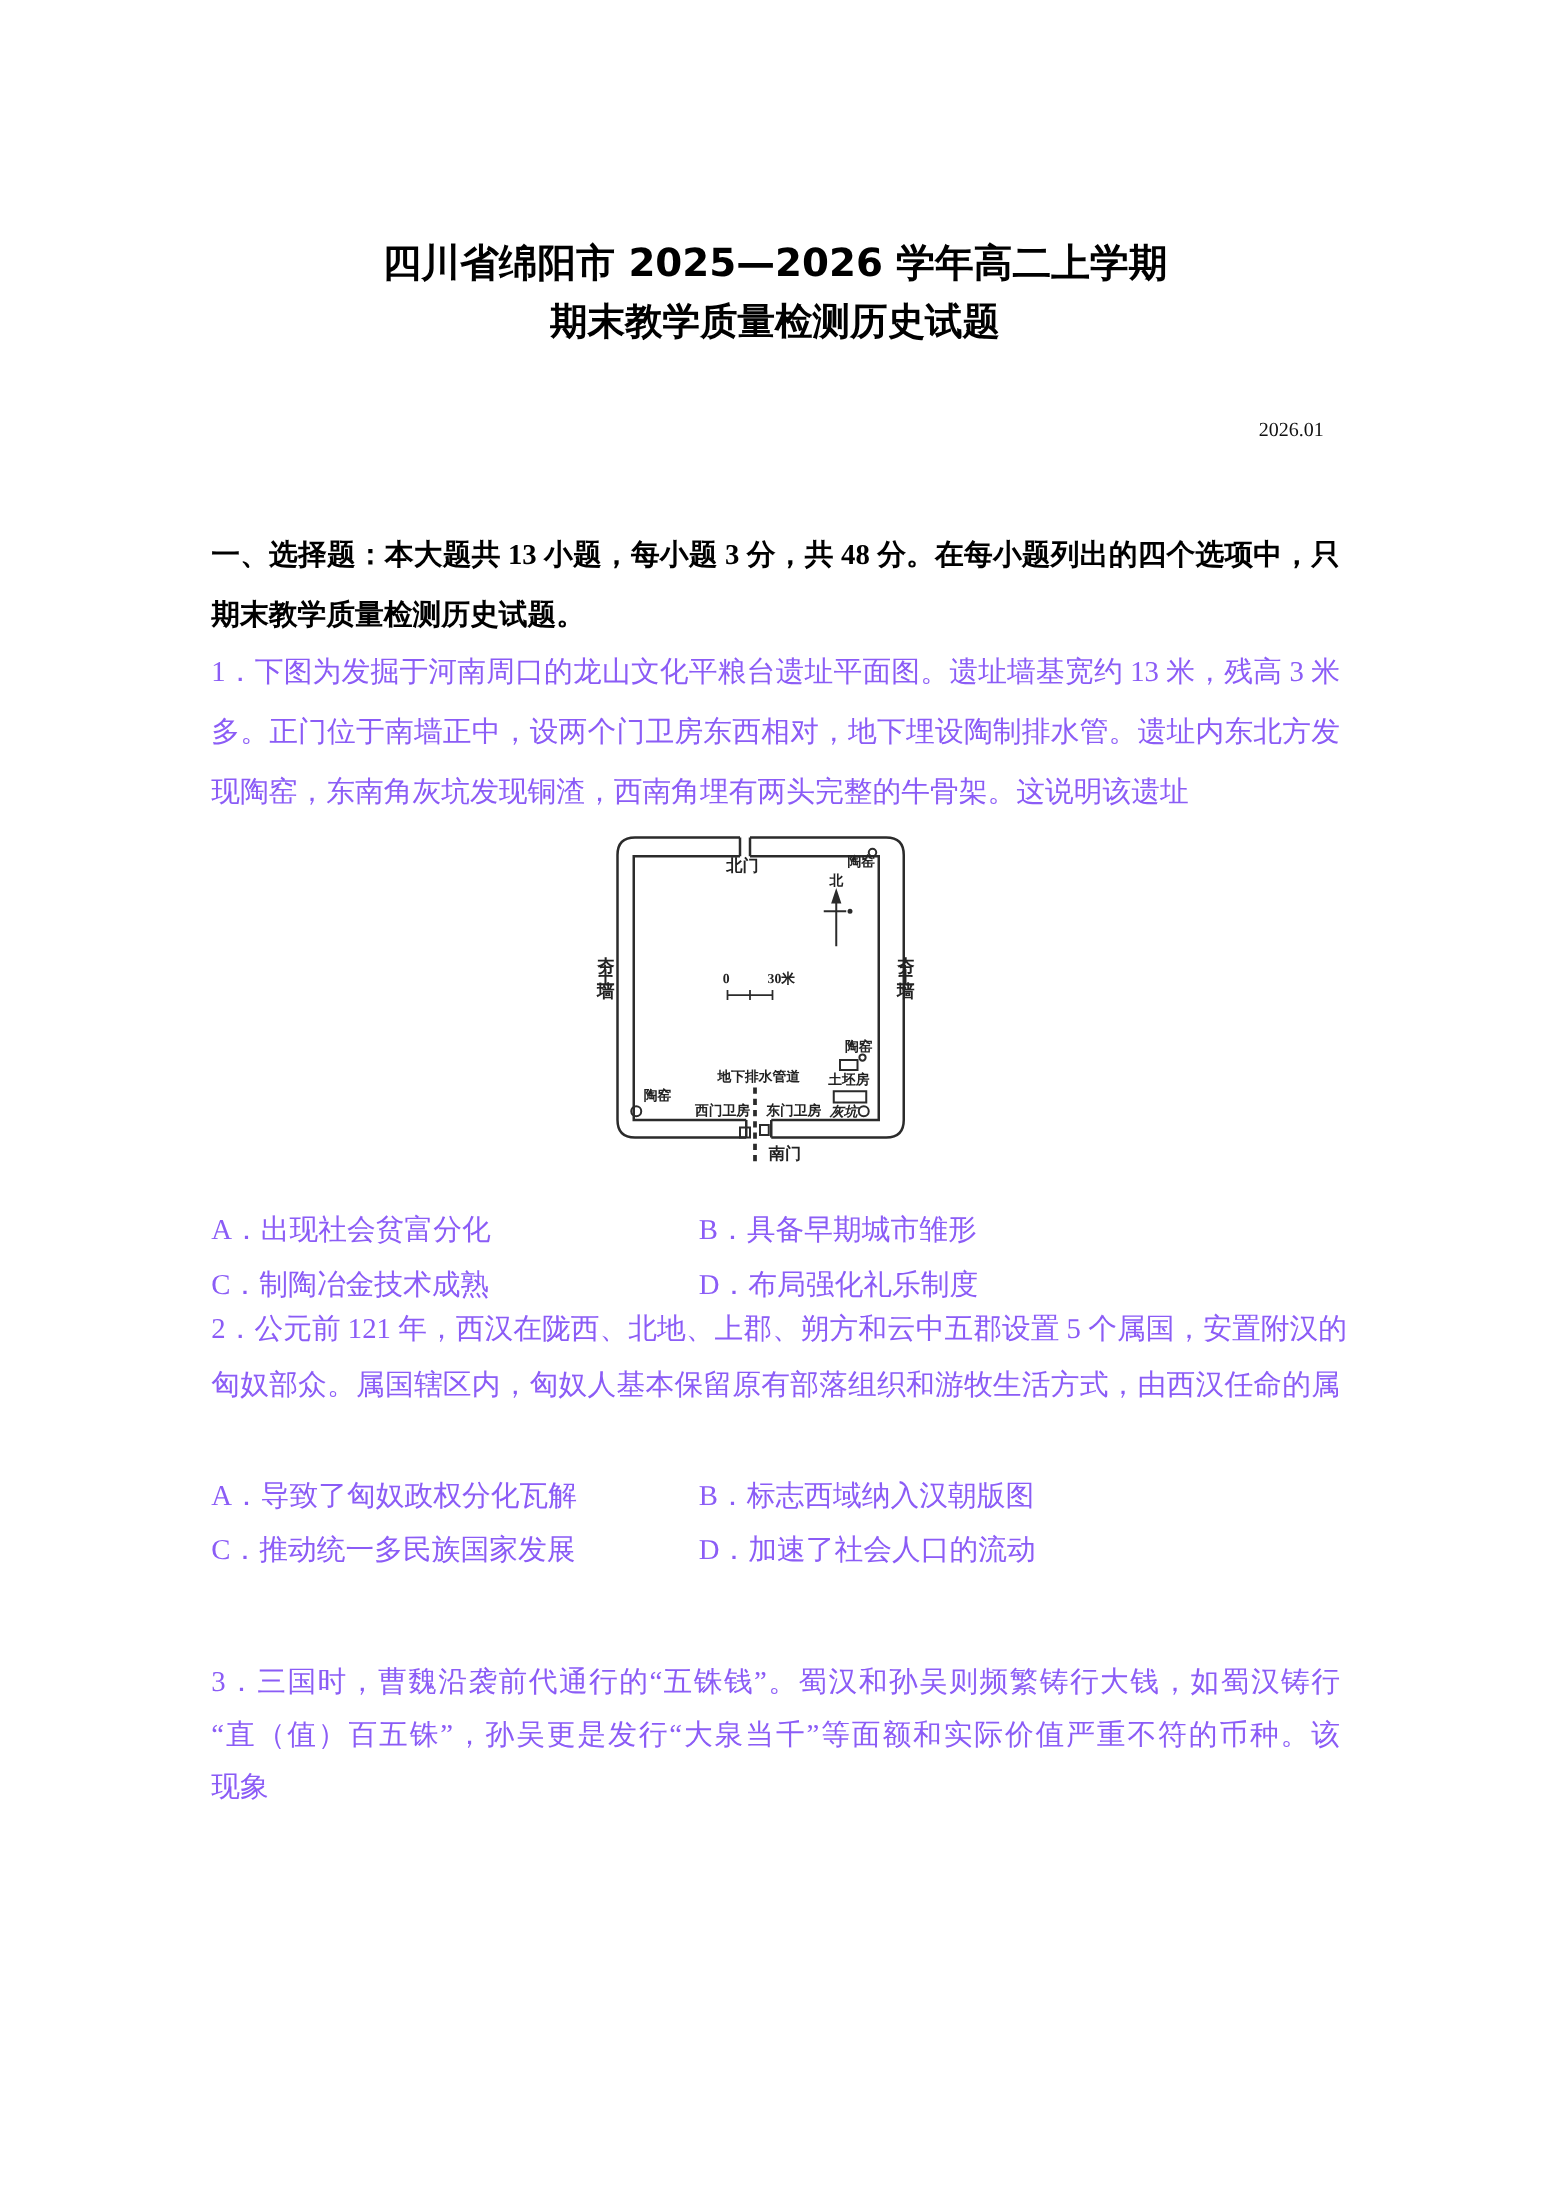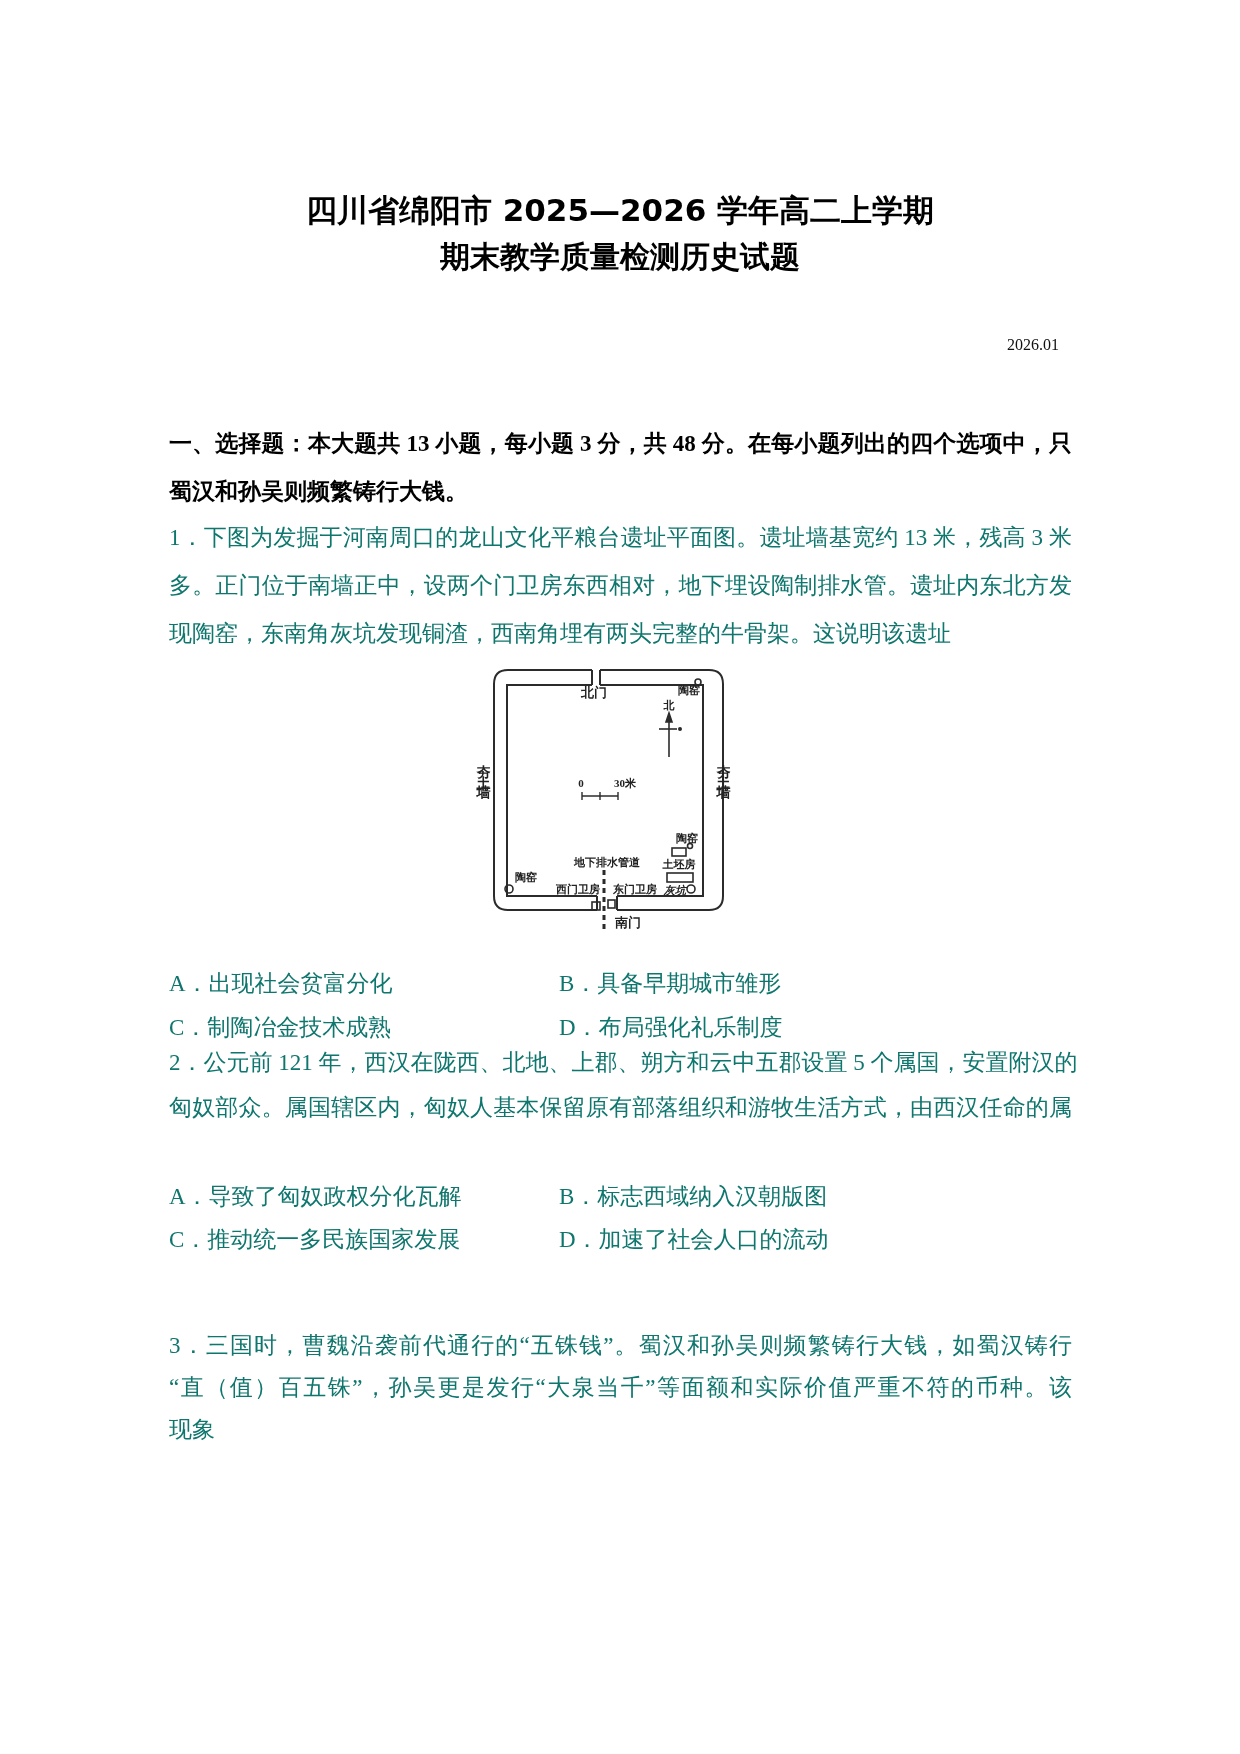--- a/index.html
+++ b/index.html
@@ -17,21 +17,21 @@
     left:75px;width:1090px;text-align:center;
     font-family:"DejaVu Sans","Liberation Sans",sans-serif;
     font-weight:bold;color:#000;
   }
   #title1{top:166px;font-size:31px;margin-top:24px;}
   #title2{top:237px;font-size:30px;}
   #date{
     top:336px;left:169px;width:890px;
     text-align:right;font-size:16px;color:#111;
   }
-  .para{left:169px;width:903px;font-size:23px;color:#0f766e;}
+  .para{left:169px;width:903px;font-size:23px;color:#8b5cf6;}
   .para .ln{
     height:48px;line-height:48px;
     text-align:justify;text-align-last:justify;
     white-space:nowrap;overflow:visible;
   }
   .para .ln.last{text-align-last:left;}
   #section-heading{top:420px;font-weight:bold;color:#000;}
   #q1-stem{top:514px;}
   #q2-stem{top:1040px;}
   #q2-stem .ln{height:45px;line-height:45px;}
@@ -63,21 +63,21 @@
 <body>
 
 <div id="page">
 
   <div id="title1" class="abs title">四川省绵阳市 2025—2026 学年高二上学期</div>
   <div id="title2" class="abs title">期末教学质量检测历史试题</div>
   <div id="date" class="abs">2026.01</div>
 
   <div id="section-heading" class="abs para">
     <div class="ln">一、选择题：本大题共 13 小题，每小题 3 分，共 48 分。在每小题列出的四个选项中，只</div>
-    <div class="ln last">蜀汉和孙吴则频繁铸行大钱。</div>
+    <div class="ln last">期末教学质量检测历史试题。</div>
   </div>
 
   <div id="q1-stem" class="abs para">
     <div class="ln">1．下图为发掘于河南周口的龙山文化平粮台遗址平面图。遗址墙基宽约 13 米，残高 3 米</div>
     <div class="ln">多。正门位于南墙正中，设两个门卫房东西相对，地下埋设陶制排水管。遗址内东北方发</div>
     <div class="ln last">现陶窑，东南角灰坑发现铜渣，西南角埋有两头完整的牛骨架。这说明该遗址</div>
   </div>
 
   <div id="diagram" class="abs">
     <svg width="290" height="292" viewBox="0 0 290 292">

